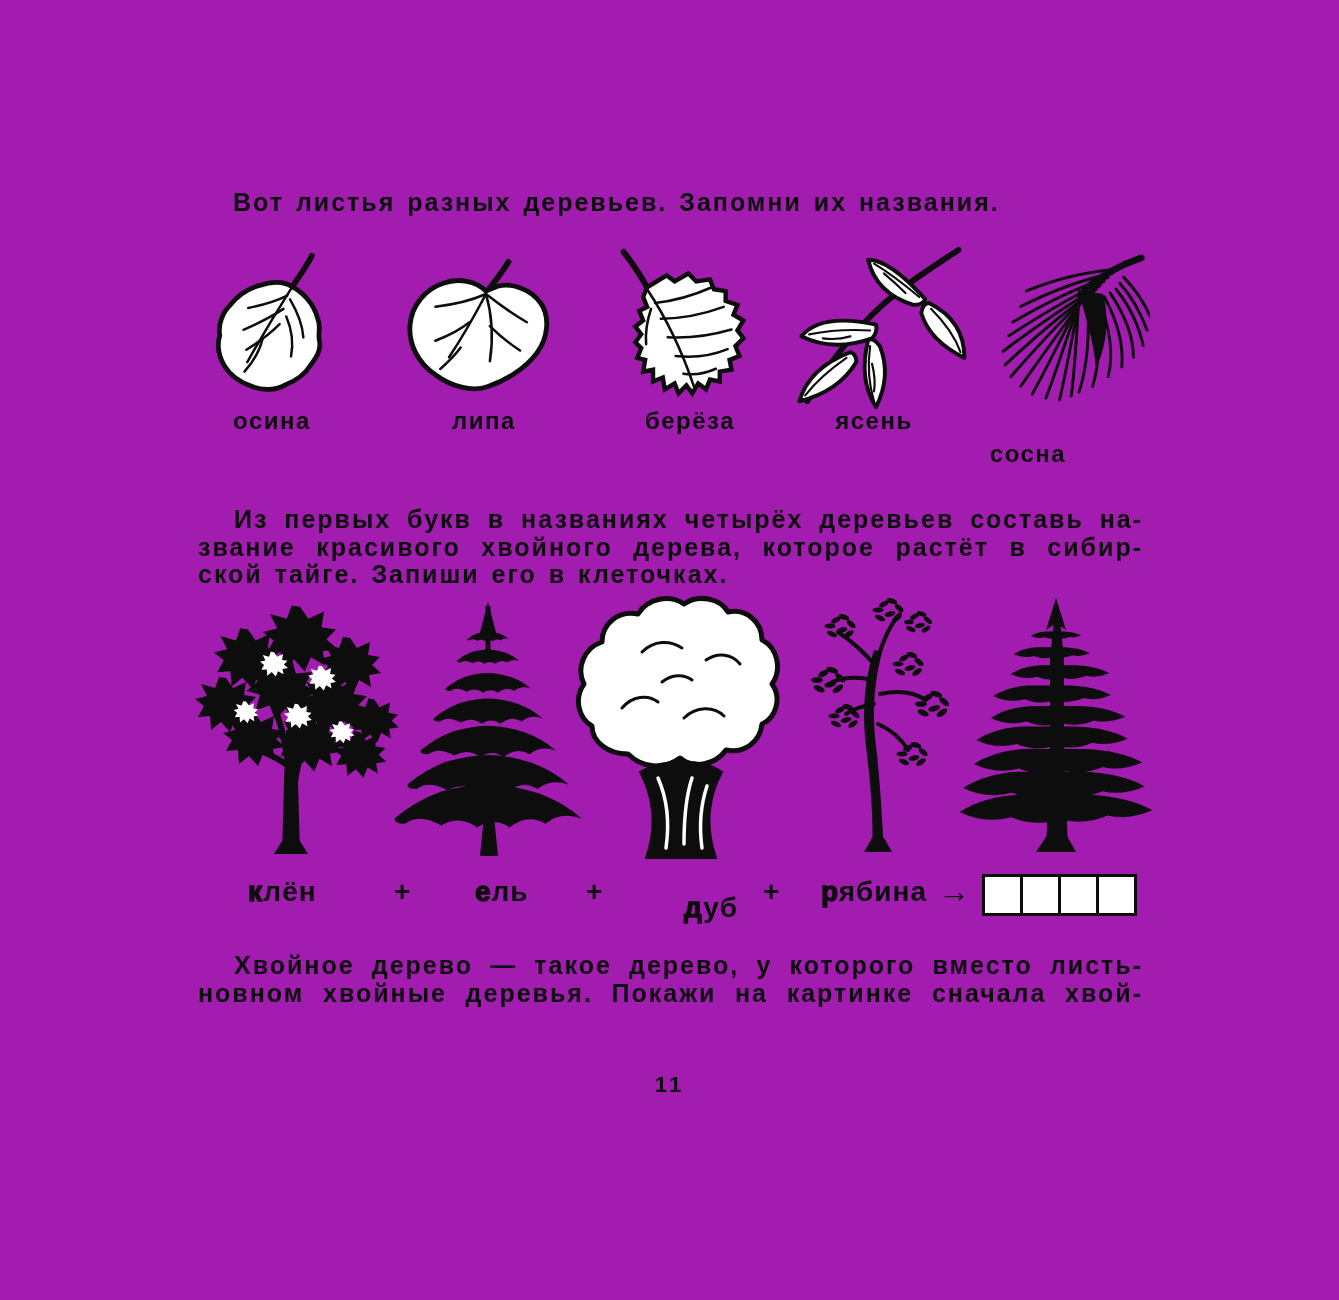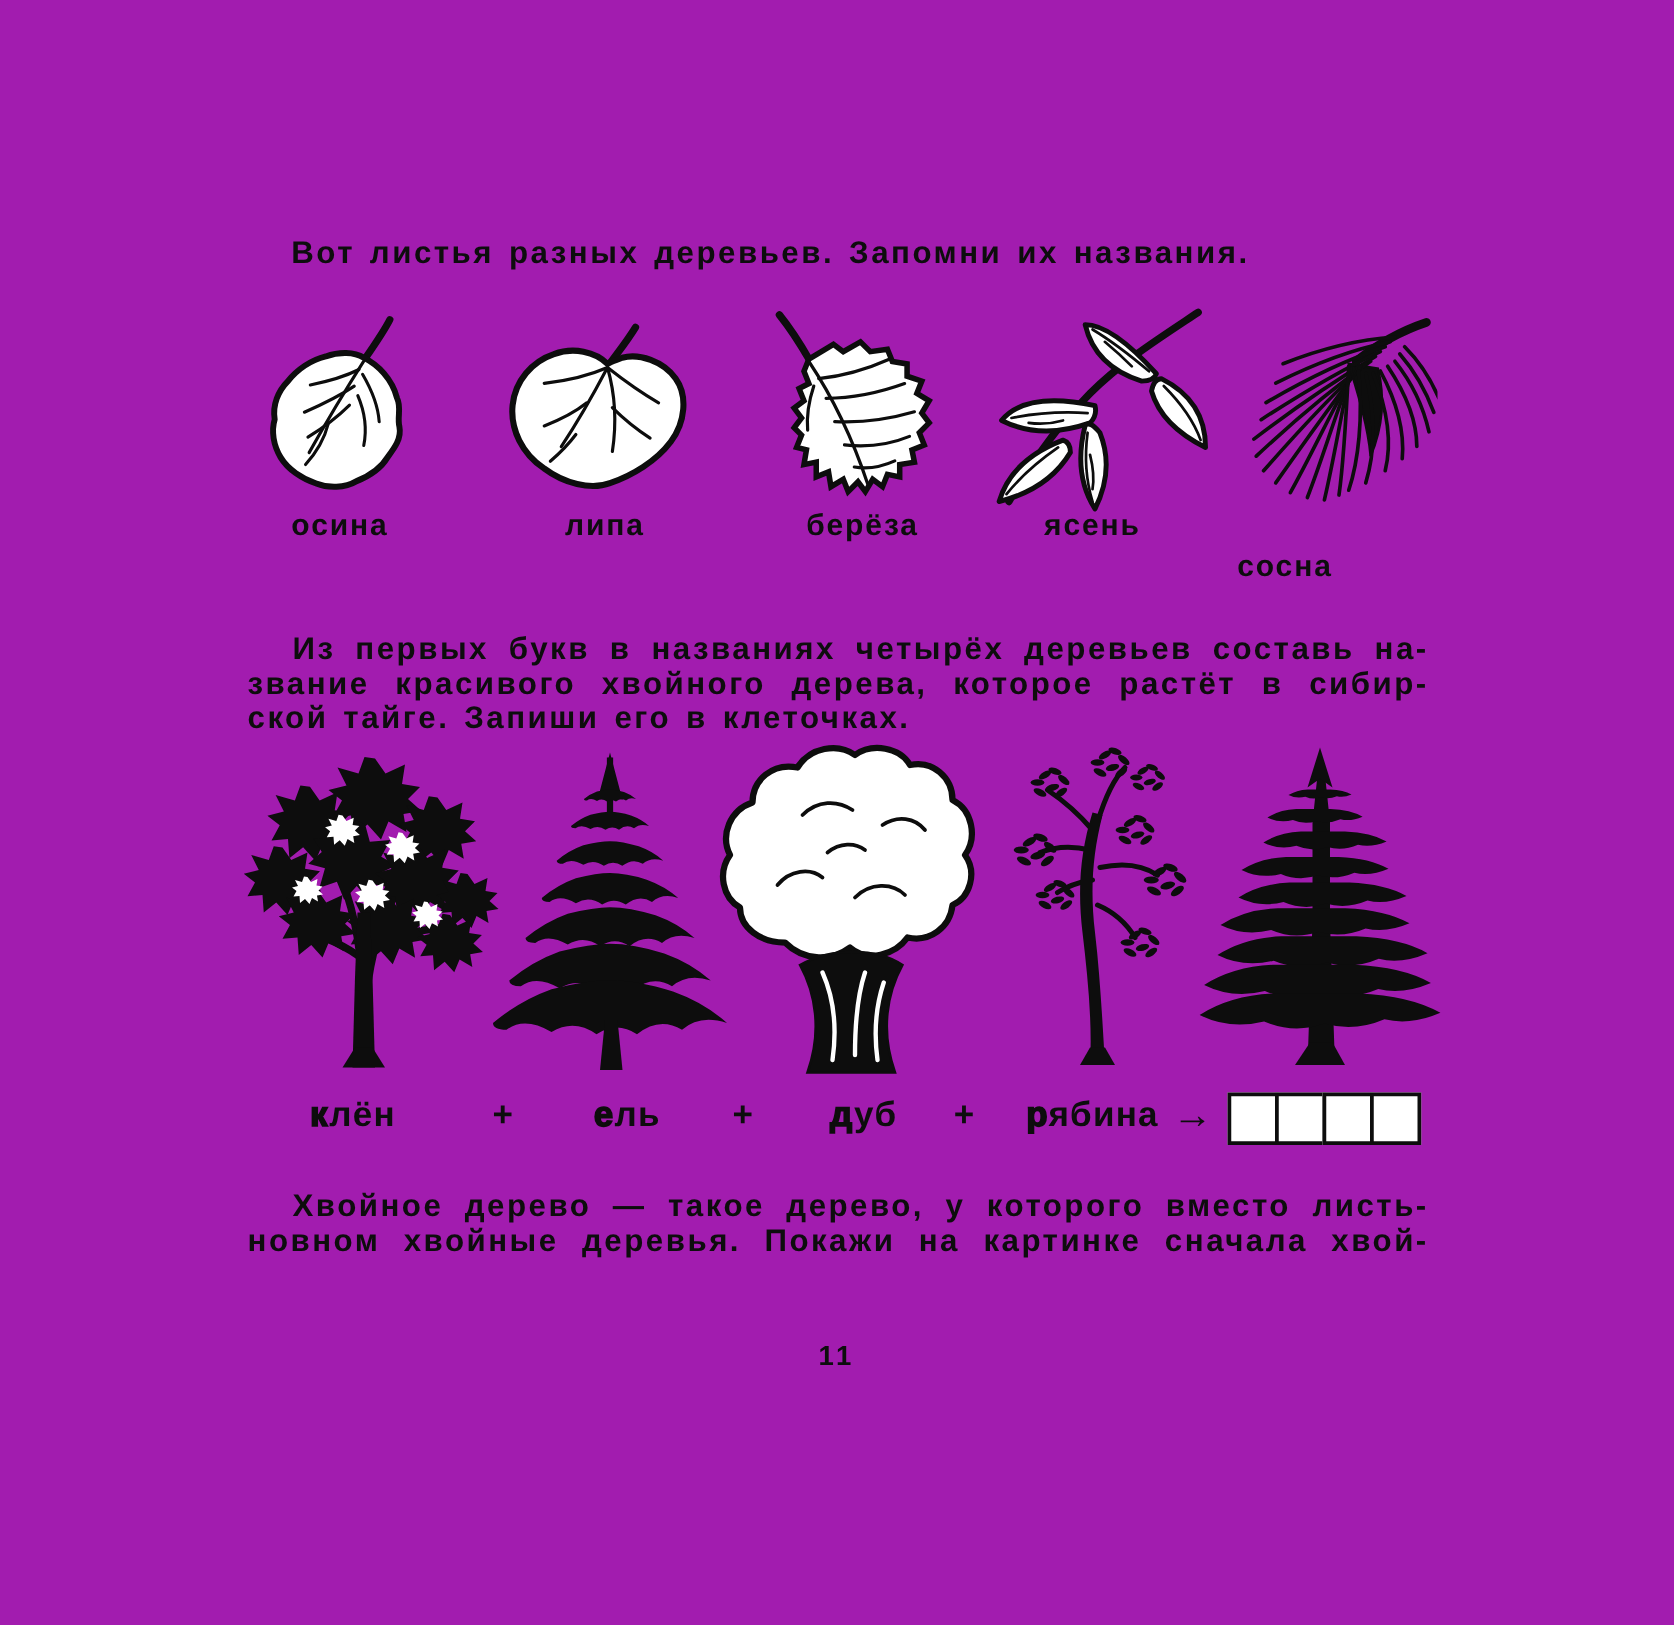--- a/index.html
+++ b/index.html
@@ -306,21 +306,21 @@
       <use href="#cb" transform="translate(106 224) scale(1.72)"></use>
       <path d="M86,264 L98,246 L116,246 L126,264 Z"></path>
     </svg>
   </div>
 
   <div class="abs formula">
     <span class="fw" style="left:248px;"><span class="fl">к</span><span>лён</span></span>
     <span class="plus" style="left:394px;">+</span>
     <span class="fw" style="left:475px;"><span class="fl">е</span><span>ль</span></span>
     <span class="plus" style="left:586px;">+</span>
-    <span class="fw" style="left:664px;"><span class="fl">д</span><span>уб</span></span>
+    <span class="fw" style="left:684px;margin-top:16px;"><span class="fl">д</span><span>уб</span></span>
     <span class="plus" style="left:763px;">+</span>
     <span class="fw" style="left:821px;"><span class="fl">р</span><span>ябина</span></span>
     <span class="arrow" style="left:938px;">→</span>
     <div class="cells">
       <div class="cell"></div>
       <div class="cell"></div>
       <div class="cell"></div>
       <div class="cell"></div>
     </div>
   </div>

